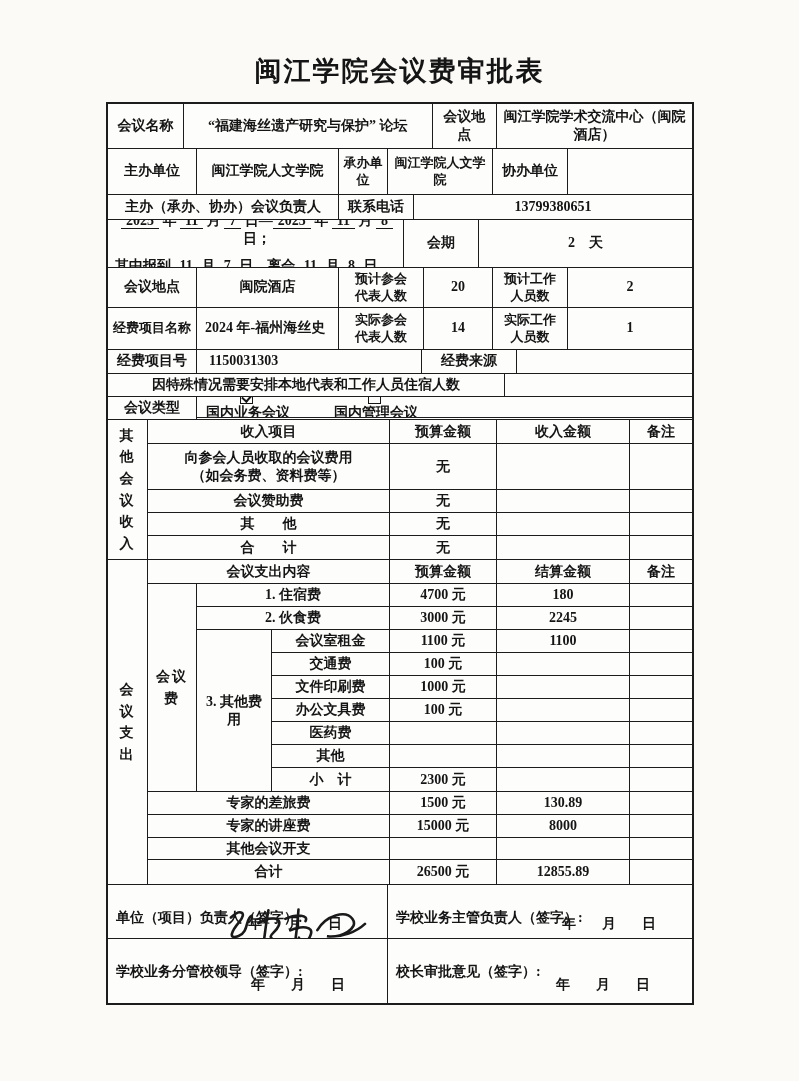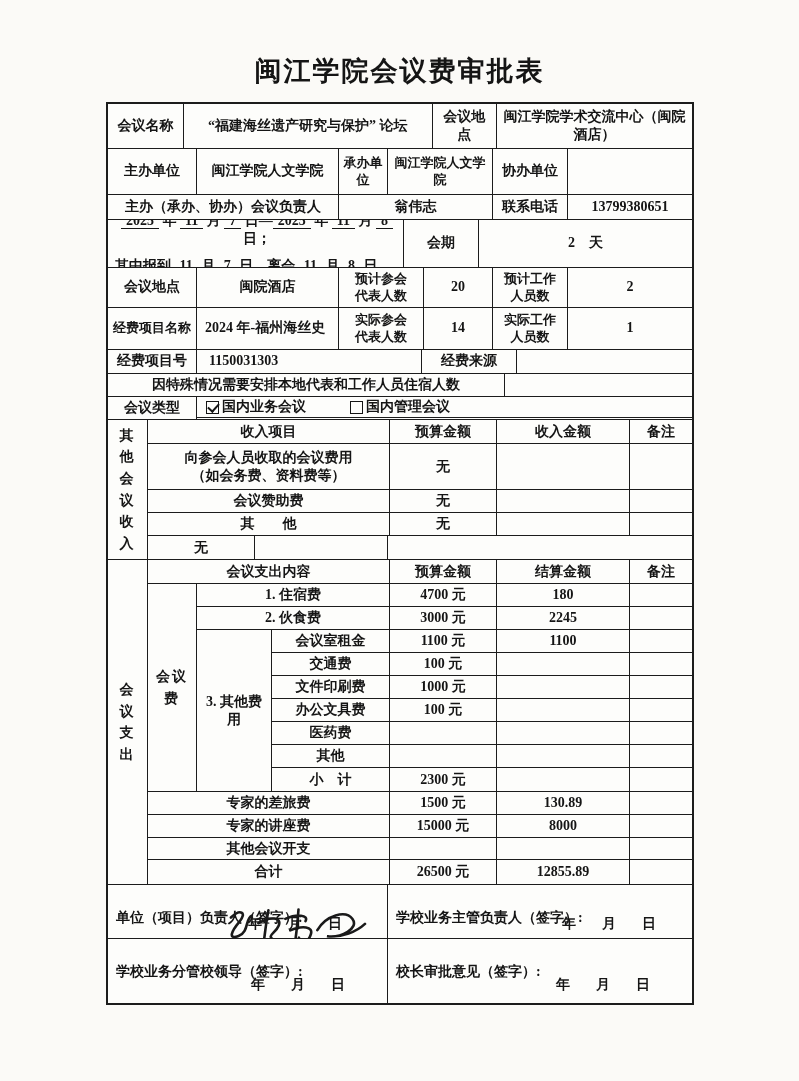--- a/index.html
+++ b/index.html
@@ -19,21 +19,21 @@
   .side { letter-spacing: 2px; line-height: 1.55; }
   .w40{width:40px} .w49{width:49px} .w69{width:69px} .w75{width:75px} .w85{width:85px}
   .w89{width:89px} .w95{width:95px} .w105{width:105px} .w107{width:107px} .w118{width:118px} .w133{width:133px} .w142{width:142px} .w154{width:154px} .w193{width:193px}
   .w225{width:225px} .w231{width:231px} .w242{width:242px} .w280{width:280px} .w296{width:296px}
   .w397{width:397px}
   .datecell { flex-direction: column; align-items: flex-start; justify-content: center; padding-left: 7px; gap: 8px; font-size: 14px; }
   .u { border-bottom: 1.5px solid #151515; padding: 0 5px; }
   .cb { display: inline-block; flex: none; width: 13px; height: 13px; border: 1.5px solid #151515; margin-right: 3px; position: relative; top: 0px; }
   .cb.checked::before { content: ""; position: absolute; left: 1px; top: 1px; width: 9px; height: 5px;
         border-left: 2px solid #151515; border-bottom: 2px solid #151515; transform: rotate(-48deg); }
-  .opt { display: inline-flex; align-items: center; }
+  .opt { display: inline-flex; align-items: center; flex-direction: column; }
   .gap { margin-left: 44px; }
   .sig { position: relative; display: block; padding: 6px 8px; text-align: left; font-size: 14px; }
   .ymd { position: absolute; bottom: 5px; letter-spacing: 6px; white-space: pre; }
   .scribble { position: absolute; left: 112px; top: -3px; transform: rotate(-5deg); }
   .scribble svg { display: block; }
 </style>
 </head>
 <body>
 
 <div>
@@ -52,21 +52,20 @@
       <div class="cell w89 br">主办单位</div>
       <div class="cell w142 br">闽江学院人文学院</div>
       <div class="cell w49 br fs13">承办单位</div>
       <div class="cell w105 br fs13">闽江学院人文学院</div>
       <div class="cell w75 br">协办单位</div>
       <div class="cell grow"></div>
     </div>
 
     <div class="row bb" style="height:25px">
       <div class="cell w231 br">主办（承办、协办）会议负责人</div>
-      <div class="cell w154 br">翁伟志</div>
       <div class="cell w75 br">联系电话</div>
       <div class="cell grow">13799380651</div>
     </div>
 
     <div class="row bb" style="height:48px">
       <div class="cell w296 br datecell">
         <div><span class="u">2025</span> 年 <span class="u">11</span> 月 <span class="u">7</span> 日—<span class="u">2025</span> 年 <span class="u">11</span> 月 <span class="u">8</span> 日；</div>
         <div>其中报到 <span class="u">11</span> 月 <span class="u">7</span> 日，离会 <span class="u">11</span> 月 <span class="u">8</span> 日。</div>
       </div>
       <div class="cell w75 br">会期</div>
@@ -149,20 +148,21 @@
           <div class="cell w133 br"></div>
           <div class="cell grow"></div>
         </div>
         <div class="row bb" style="height:23px">
           <div class="cell w242 br">其　　他</div>
           <div class="cell w107 br">无</div>
           <div class="cell w133 br"></div>
           <div class="cell grow"></div>
         </div>
         <div class="row" style="height:23px">
+          <div class="cell w242 br">合　　计</div>
           <div class="cell w107 br">无</div>
           <div class="cell w133 br"></div>
           <div class="cell grow"></div>
         </div>
       </div>
     </div>
 
     <div class="row bb">
       <div class="cell w40 br side">会议
 支出</div>

